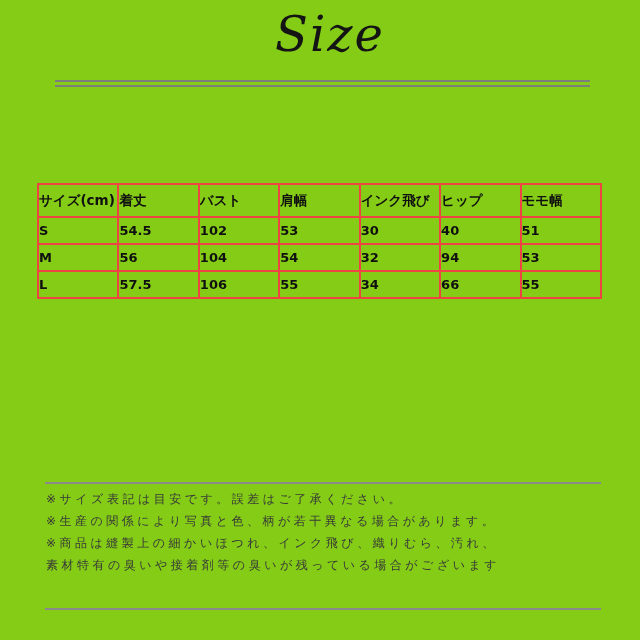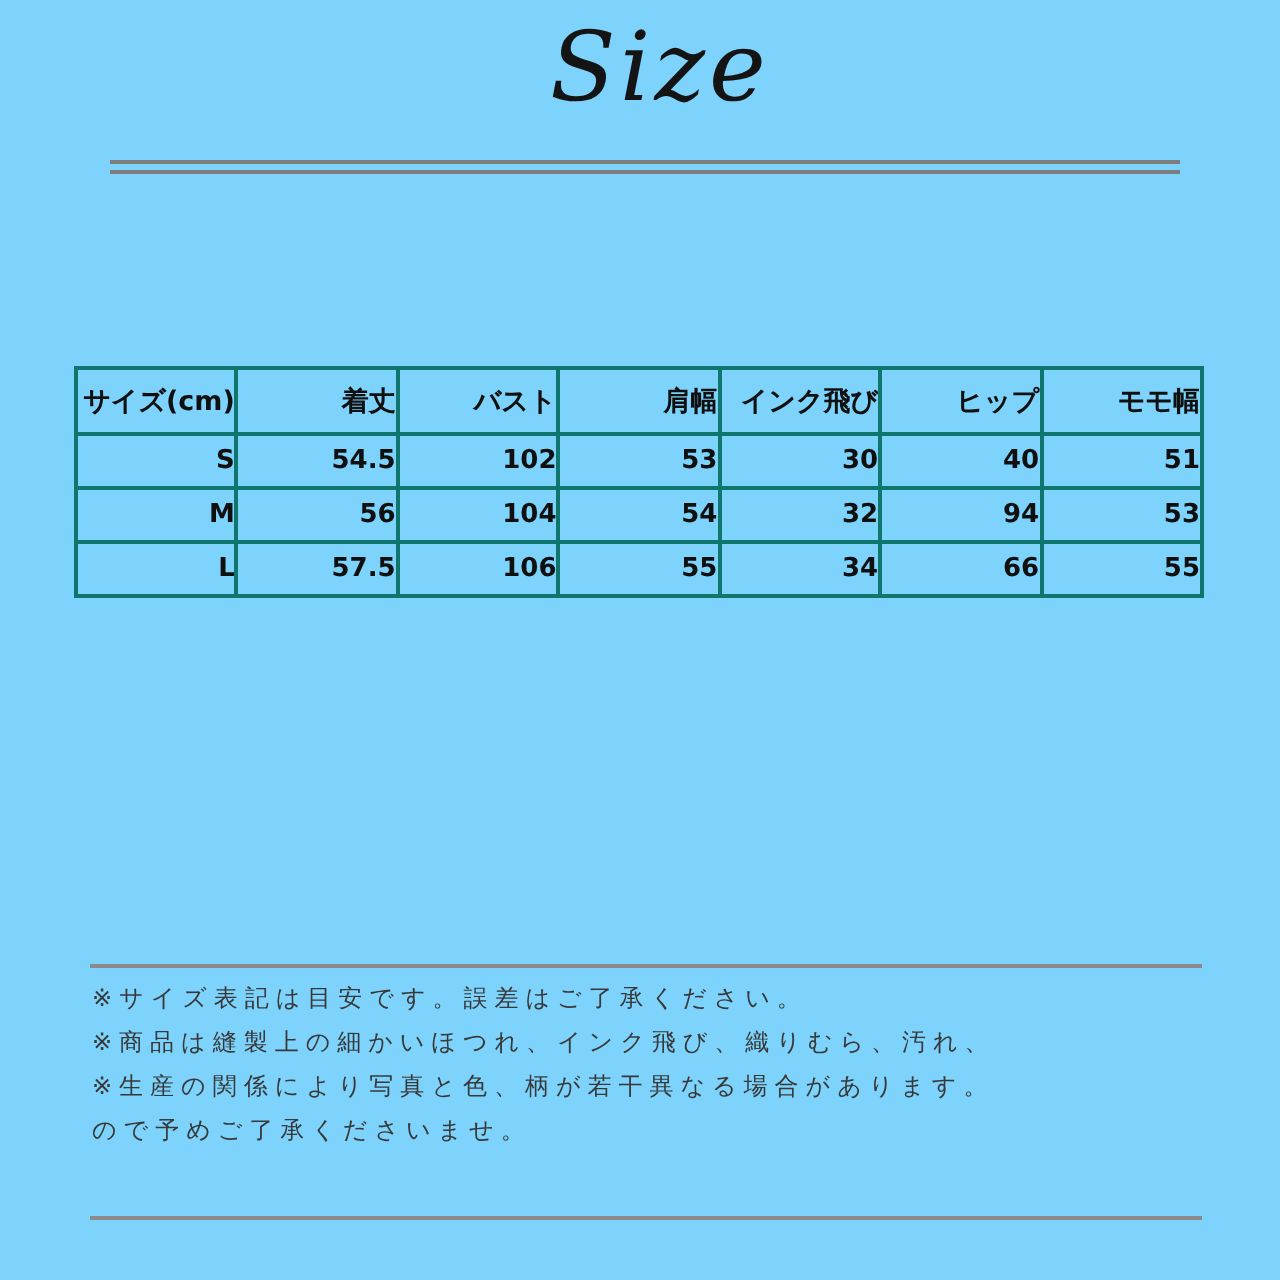--- a/index.html
+++ b/index.html
@@ -1,20 +1,20 @@
 <!DOCTYPE html>
 <html><head>
 <meta charset="utf-8">
 <style>
   html, body { margin: 0; padding: 0; background: #ffffff; }
   .canvas {
     position: relative;
     width: 640px;
     height: 640px;
-    background: #7dd3fc;
+    background: #84cc16;
     font-family: "DejaVu Sans", sans-serif;
     overflow: hidden;
   }
   .page-title {
     position: absolute;
     top: 6px;
     left: 0;
     width: 100%;
     padding-left: 20px;
     box-sizing: border-box;
@@ -37,22 +37,22 @@
   }
   table.size-table {
     position: absolute;
     top: 183px;
     left: 37px;
     width: 565px;
     border-collapse: collapse;
     table-layout: fixed;
   }
   .size-table th, .size-table td {
-    border: 2px solid #0f766e;
-    text-align: right;
+    border: 2px solid #ef4444;
+    text-align: left;
     vertical-align: middle;
     padding: 0;
     color: #101010;
     box-sizing: border-box;
     overflow: hidden;
     white-space: nowrap;
   }
   .size-table th {
     height: 33px;
     font-size: 13.5px;
@@ -133,20 +133,20 @@
         <td>66</td>
         <td>55</td>
       </tr>
     </tbody>
   </table>
 
   <div class="note-separator-top"></div>
 
   <div class="notes">
     <div class="note-line">※サイズ表記は目安です。誤差はご了承ください。</div>
+    <div class="note-line">※生産の関係により写真と色、柄が若干異なる場合があります。</div>
     <div class="note-line">※商品は縫製上の細かいほつれ、インク飛び、織りむら、汚れ、</div>
-    <div class="note-line">※生産の関係により写真と色、柄が若干異なる場合があります。</div>
-    <div class="note-line">ので予めご了承くださいませ。</div>
+    <div class="note-line">素材特有の臭いや接着剤等の臭いが残っている場合がございます</div>
   </div>
 
   <div class="note-separator-bottom"></div>
 
 </div>
 
 </body></html>

